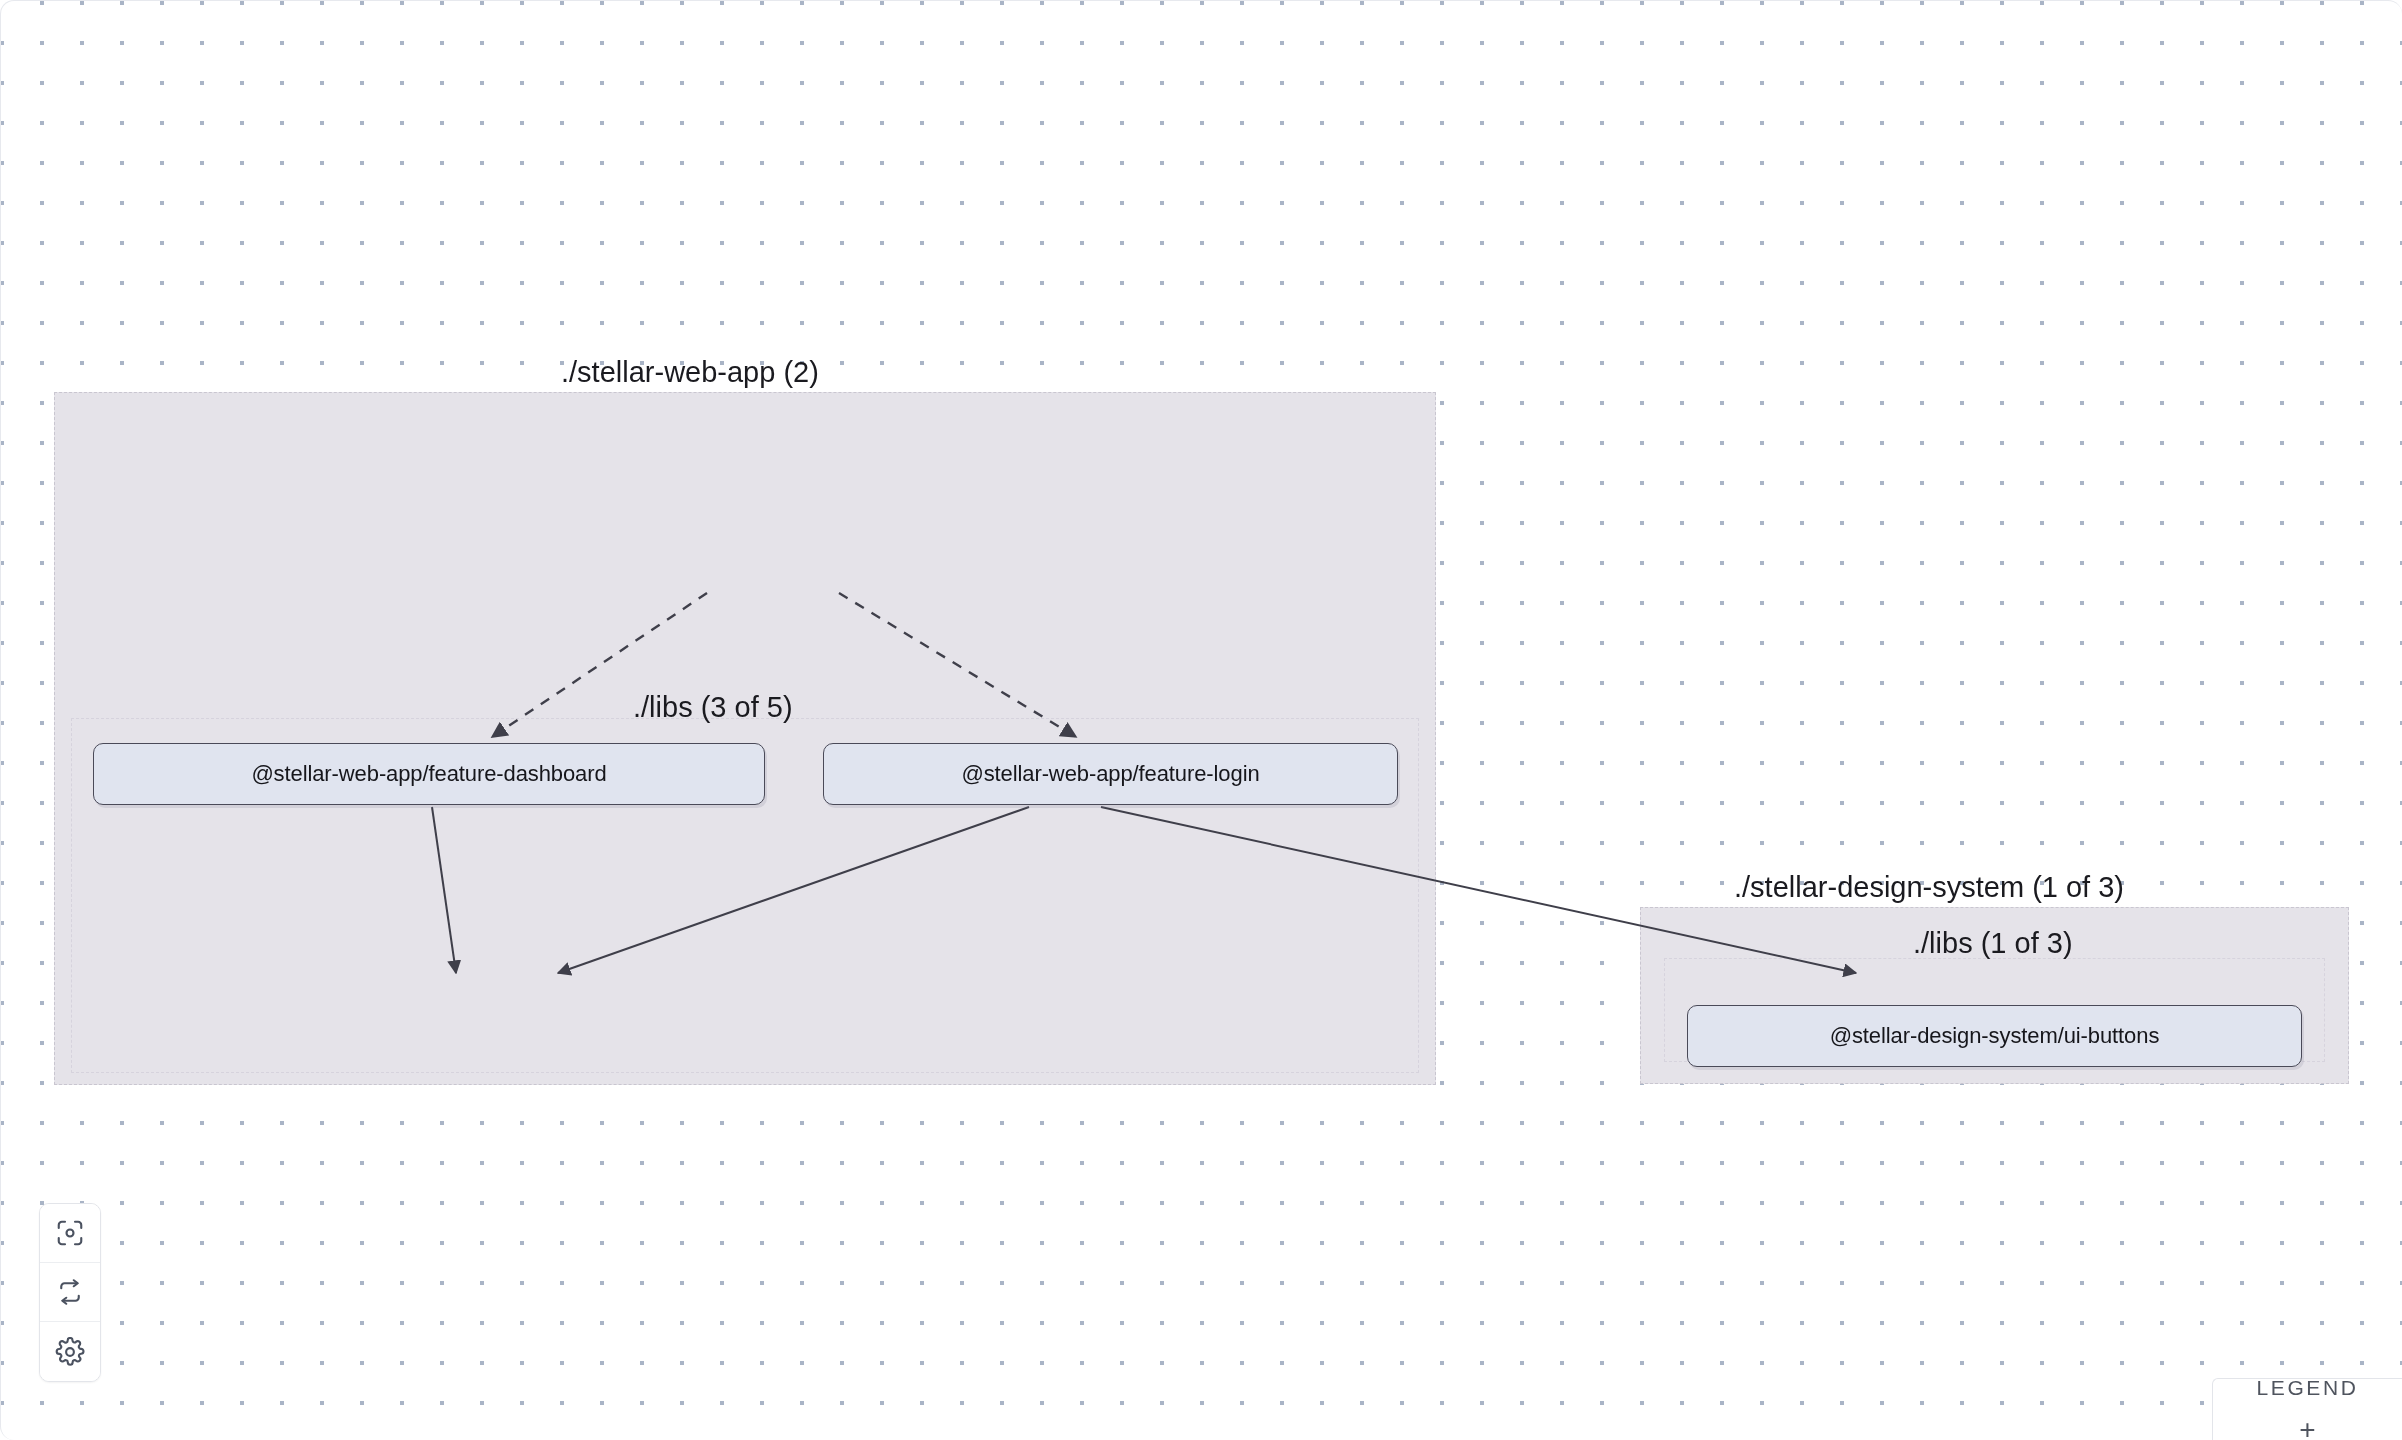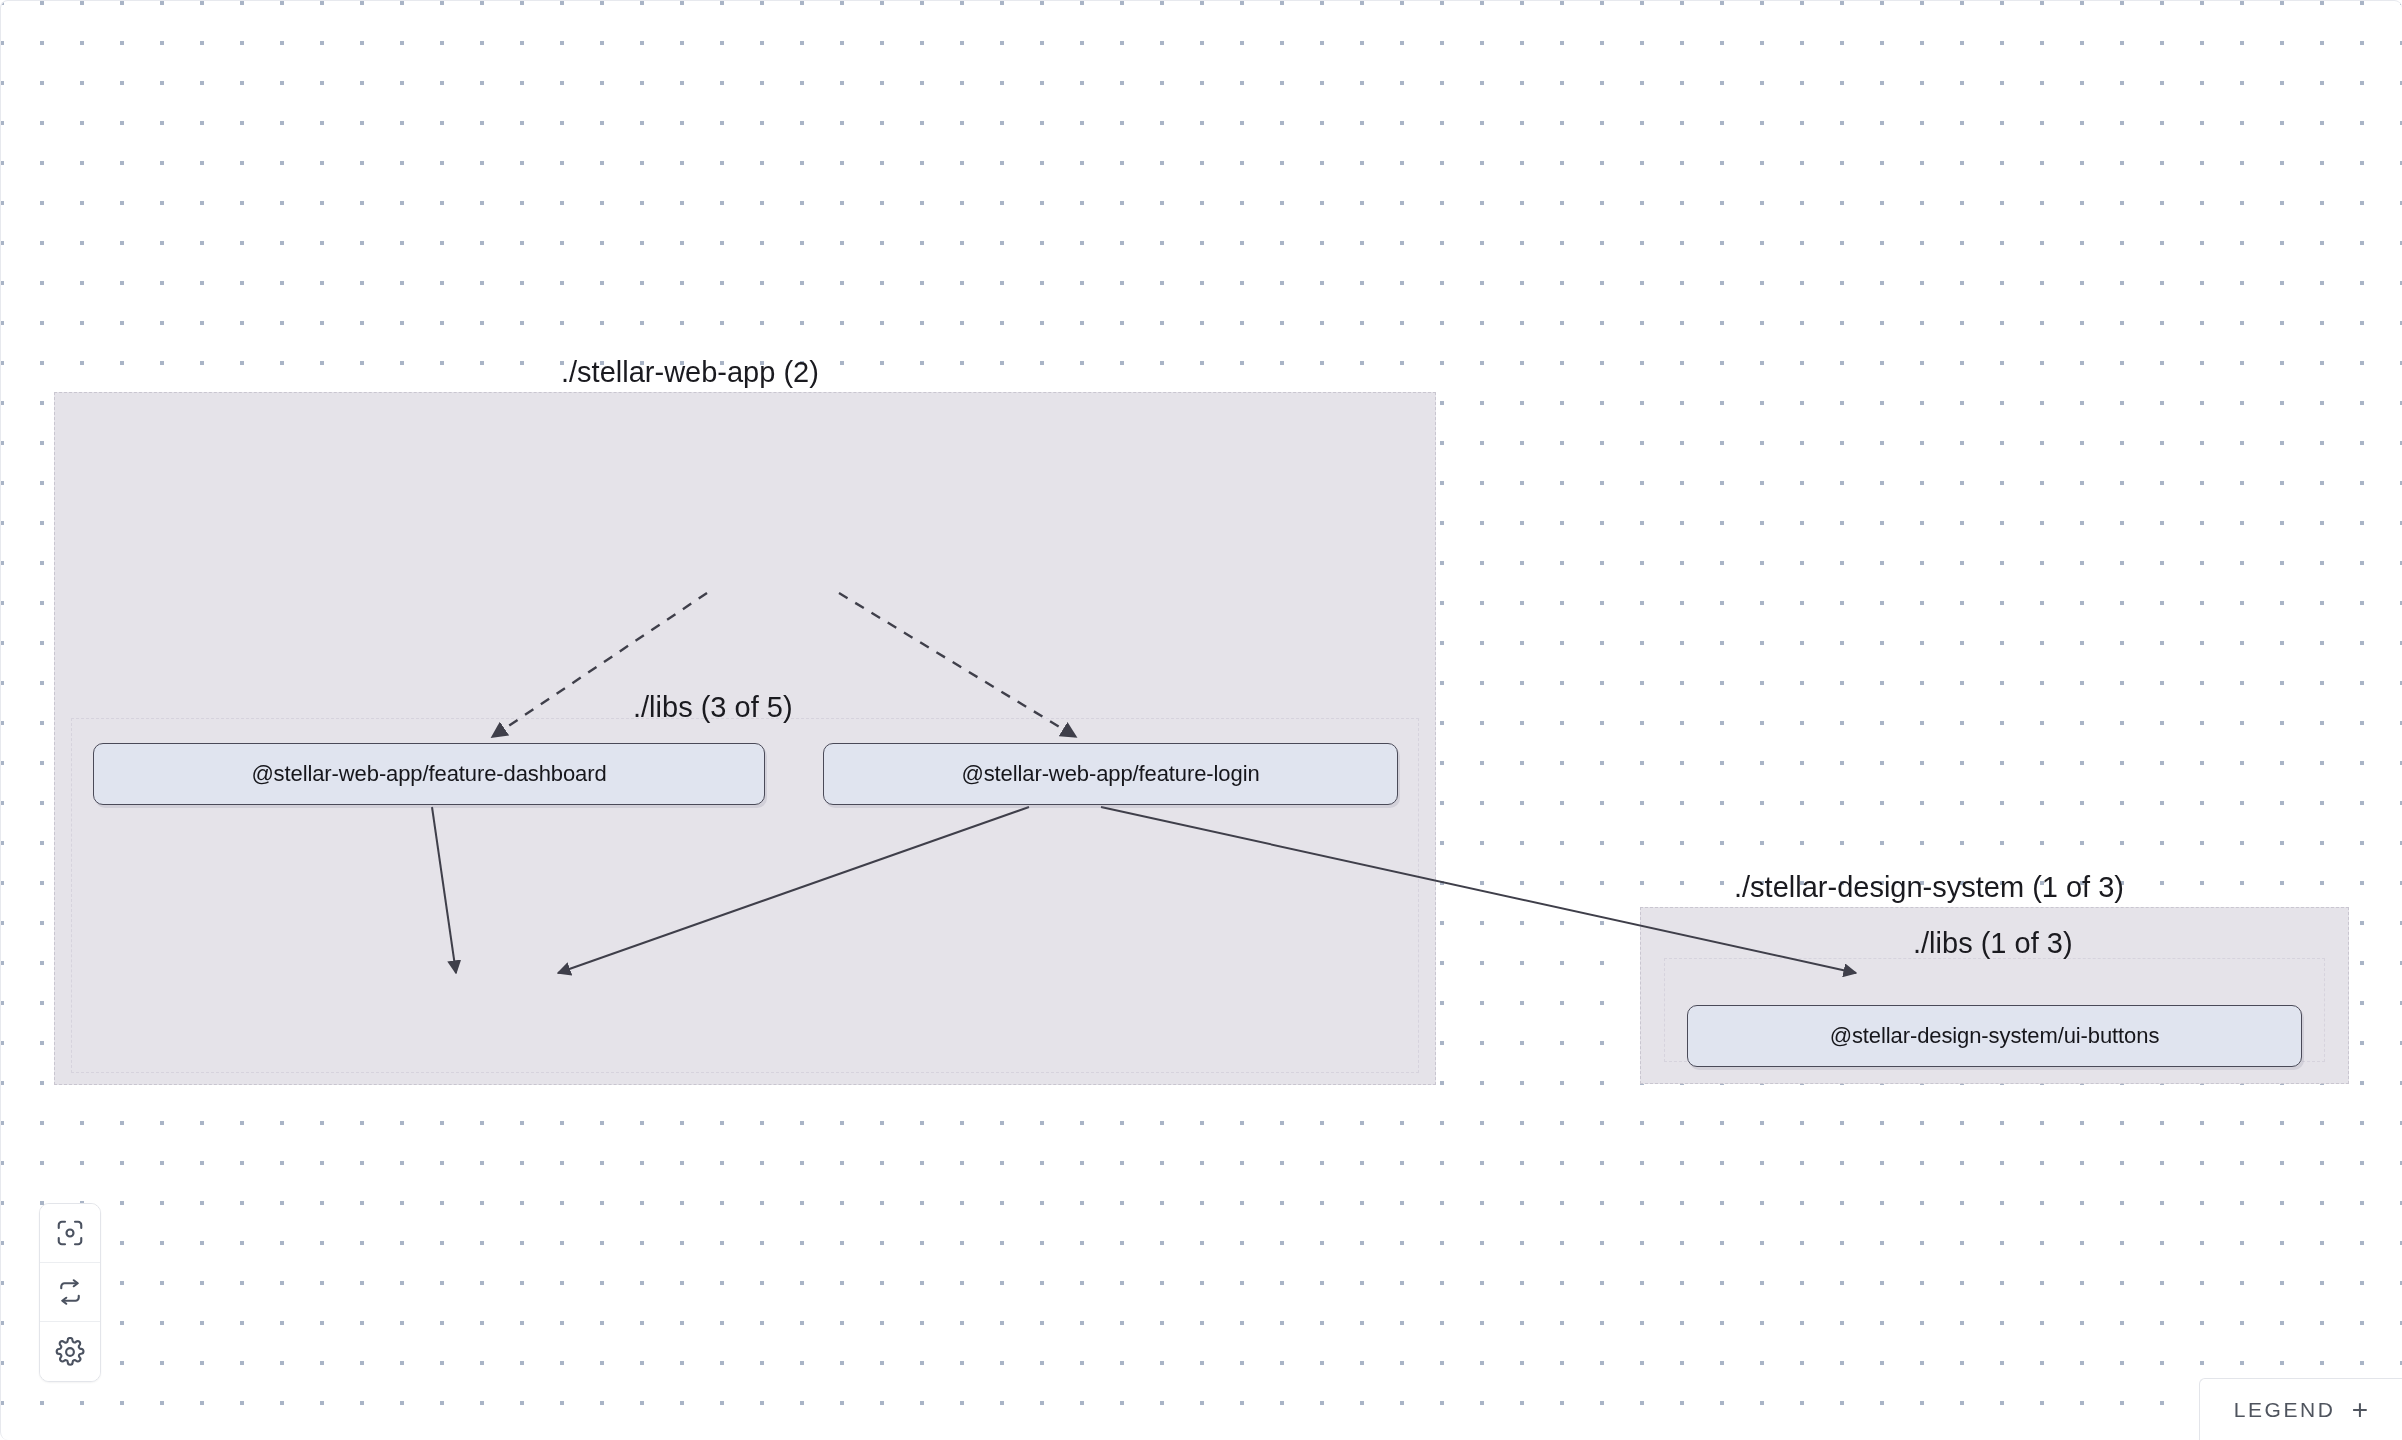--- a/index.html
+++ b/index.html
@@ -14,21 +14,21 @@
   }
 
   #canvas {
     position: relative;
     width: 2402px;
     height: 1440px;
     background-color: #ffffff;
     background-image: radial-gradient(circle, #a9b4c6 2.2px, transparent 2.3px);
     background-size: 40px 40px;
     background-position: 21px 22px;
-    border-radius: 8px;
+    border-radius: 14px;
     border-top: 1px solid #e7e9ee;
     border-left: 1px solid #e7e9ee;
     overflow: hidden;
   }
 
   
   .group {
     position: absolute;
     background: #e5e3e9;
     border: 1.5px dashed #c9c6d0;
@@ -151,20 +151,21 @@
     border-left: 1px solid #e3e5ea;
     border-top: 1px solid #e3e5ea;
     border-top-left-radius: 6px;
     display: flex;
     align-items: center;
     justify-content: center;
     gap: 16px;
     padding: 0 34px;
     cursor: pointer;
     z-index: 30;
+    flex-direction: column;
   }
   #legend .legend-text {
     font-size: 21px;
     letter-spacing: 2.6px;
     color: #4f545e;
   }
   #legend .legend-plus {
     font-size: 28px;
     color: #4f545e;
     line-height: 1;

